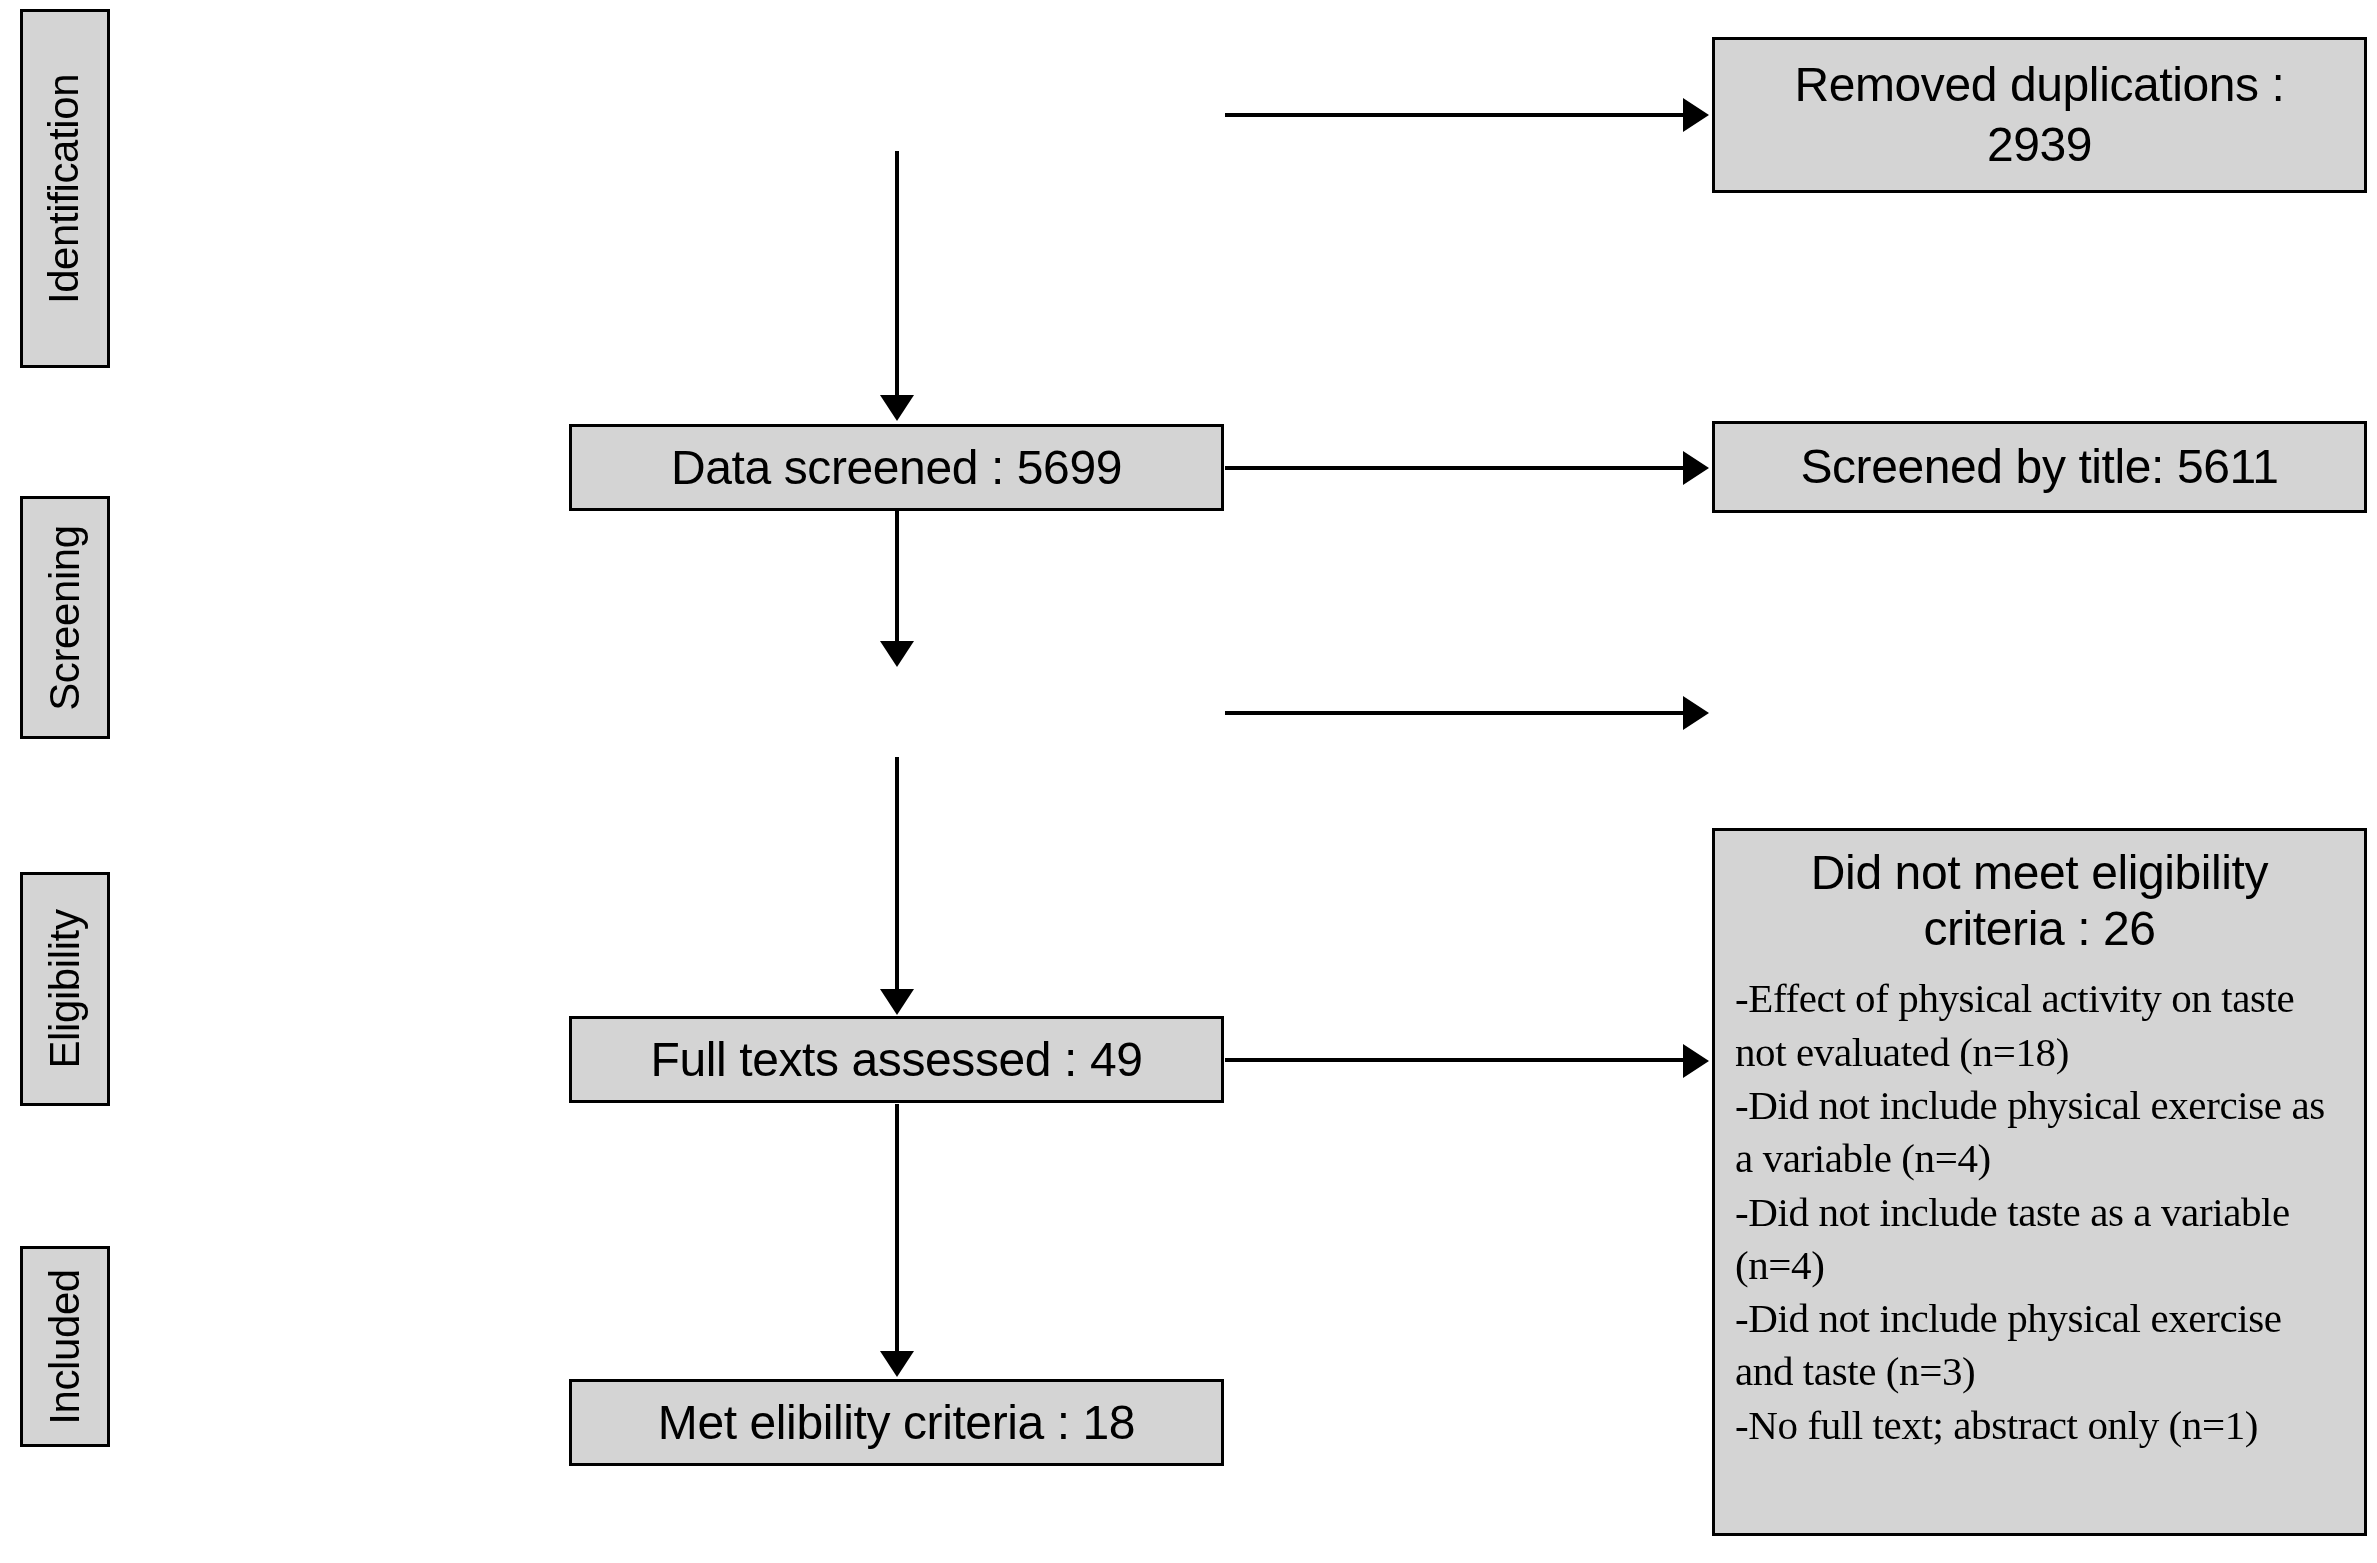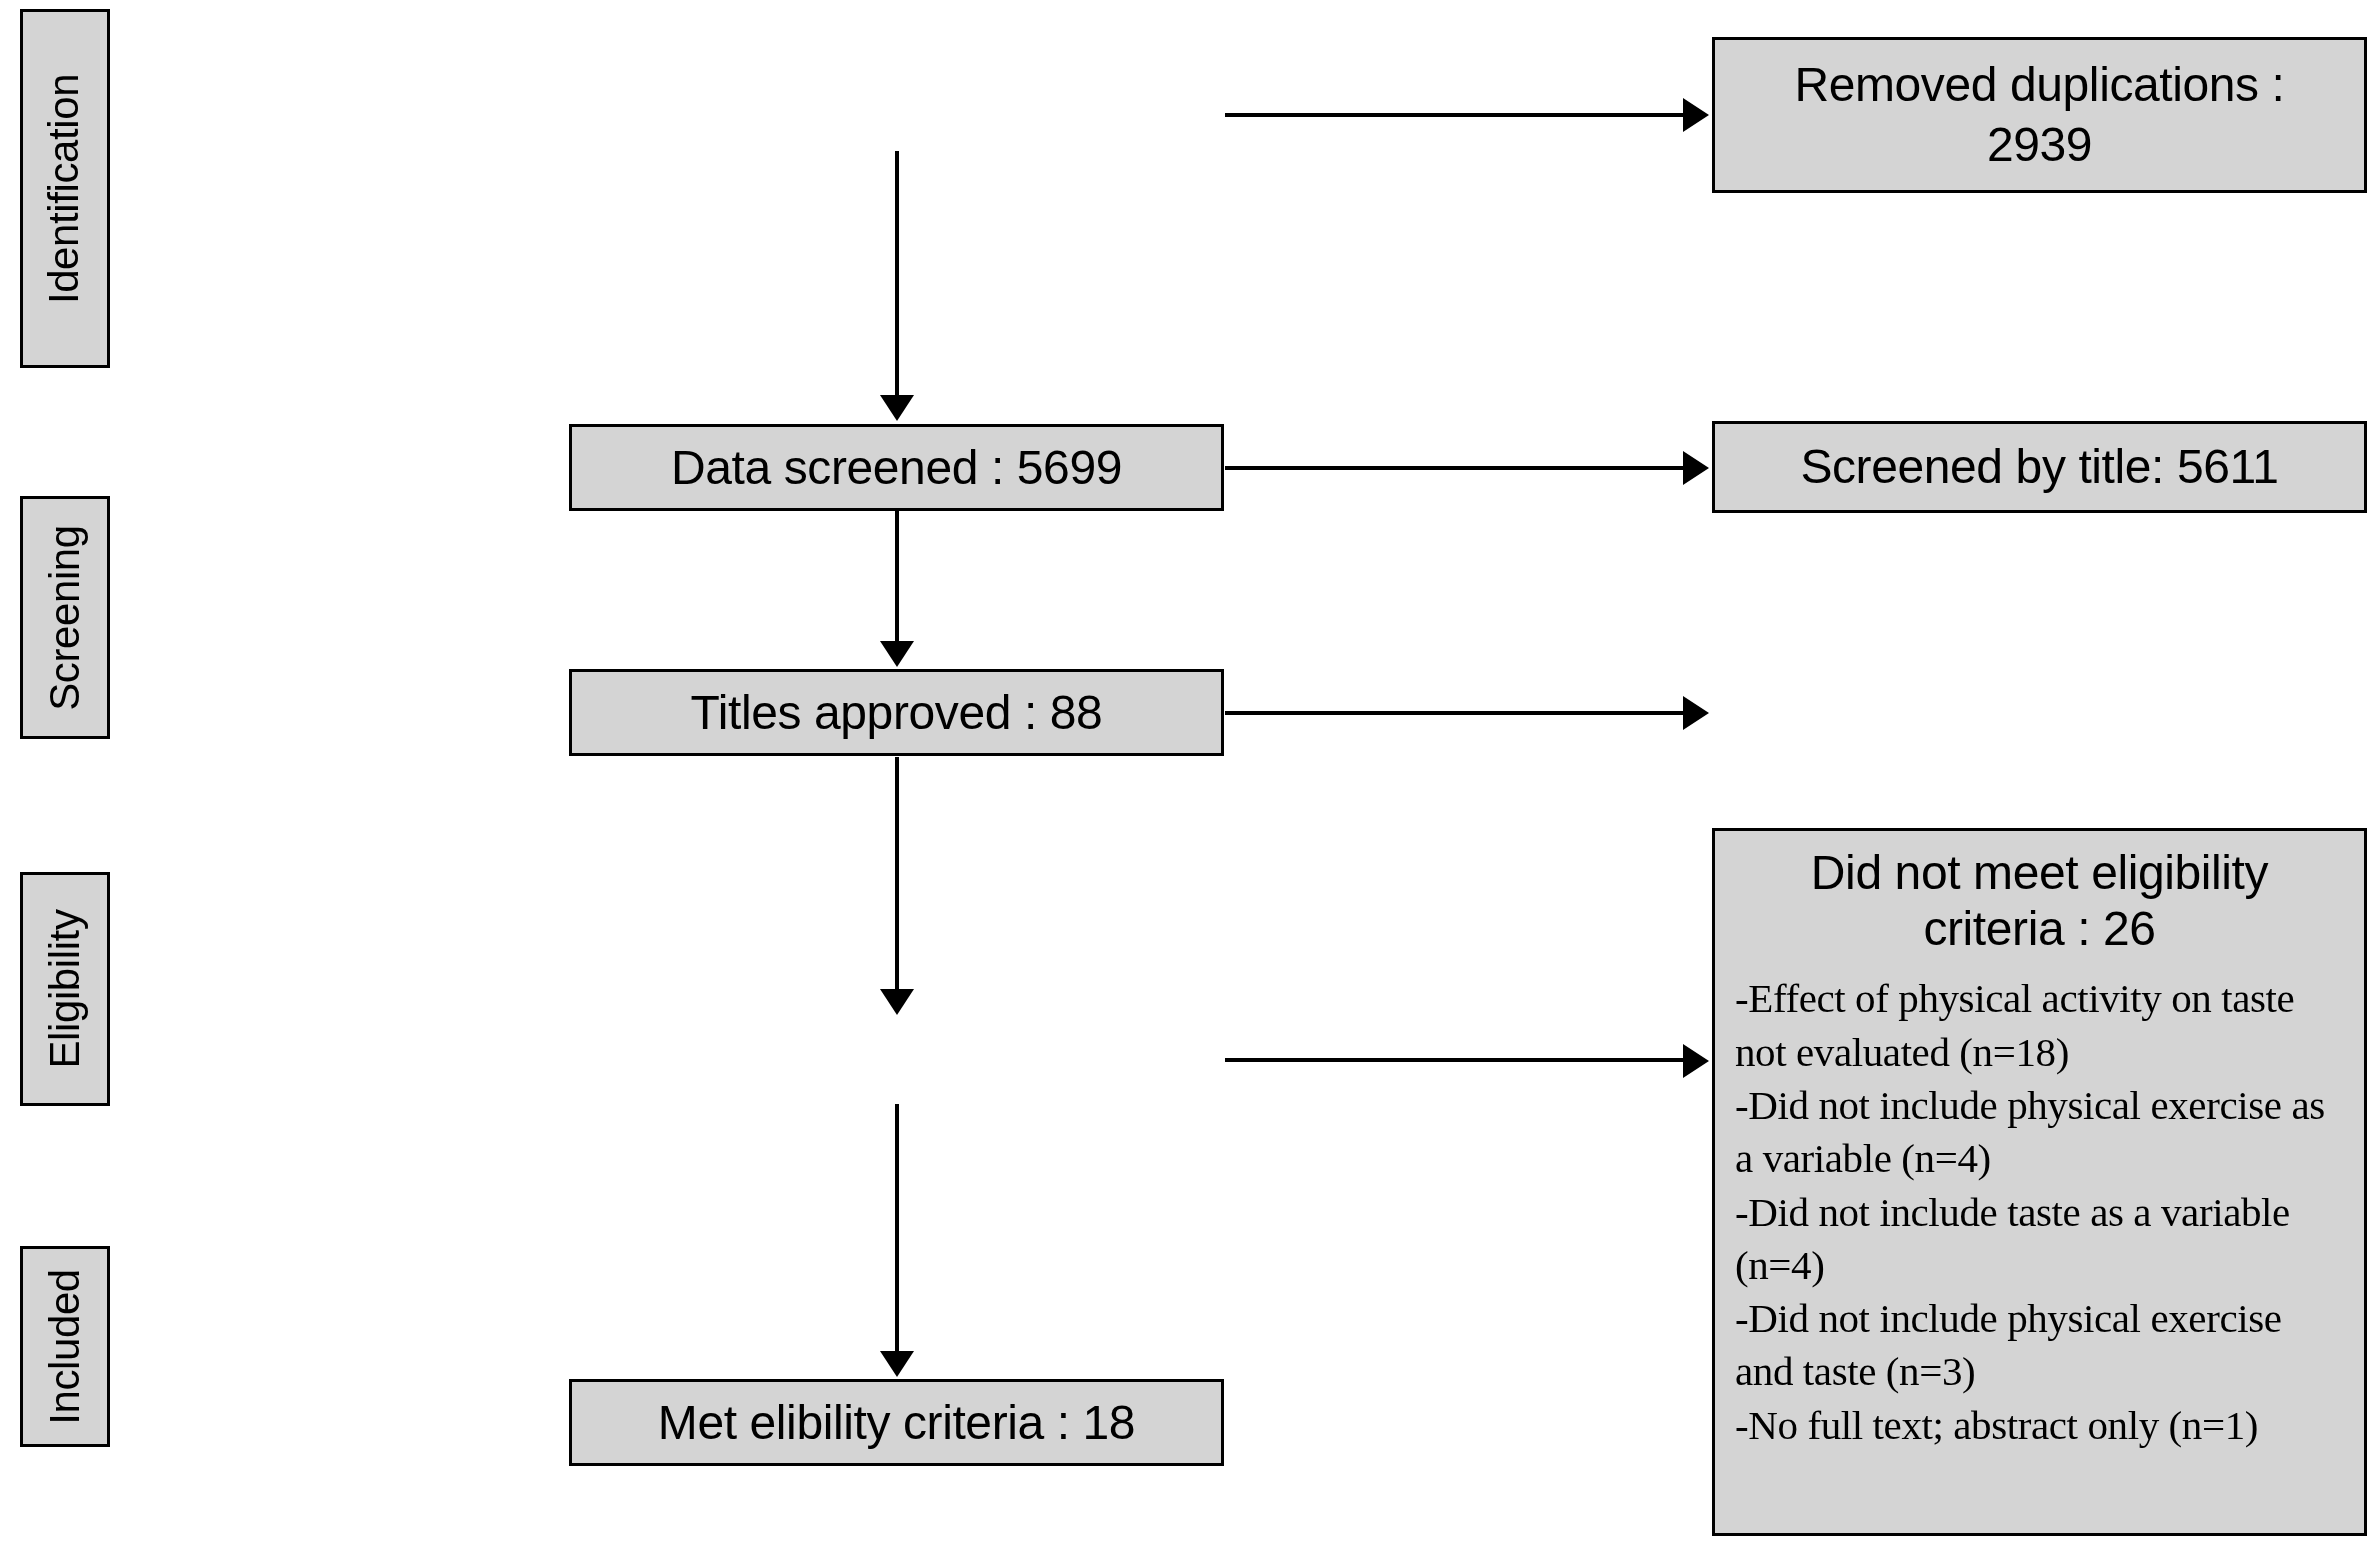--- a/index.html
+++ b/index.html
@@ -64,24 +64,24 @@
 
   <div class="stage-label" style="left:19.5px;top:1246px;width:90px;height:201px;">
     <span>Included</span>
   </div>
 
 
   <div class="box main-box" style="left:569px;top:424px;width:655px;height:87px;">
     <span>Data screened : 5699</span>
   </div>
 
-  <div class="box main-box" style="left:569px;top:669px;width:655px;height:87px;">
-    <span>Titles approved : 88</span>
+
+  <div class="box main-box" style="left:569px;top:1016px;width:655px;height:87px;">
+    <span>Full texts assessed : 49</span>
   </div>
-
 
   <div class="box main-box" style="left:569px;top:1379px;width:655px;height:87px;">
     <span>Met elibility criteria : 18</span>
   </div>
 
   <div class="box side-box two-line" style="left:1712px;top:37px;width:655px;height:156px;">
     <span>Removed duplications :</span>
     <span>2939</span>
   </div>
 

